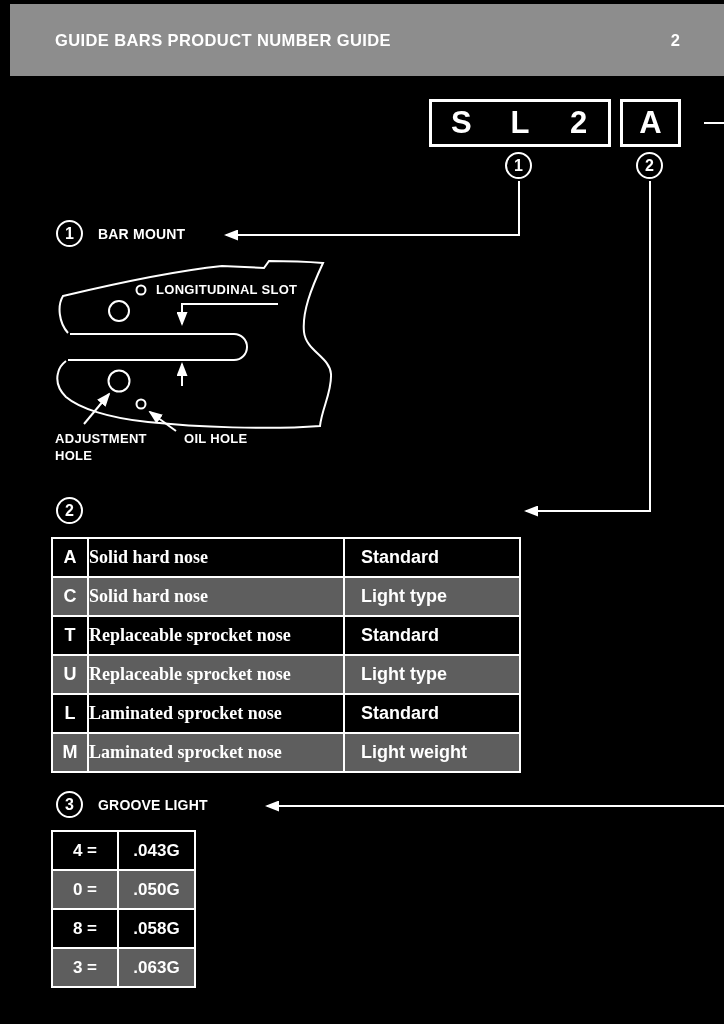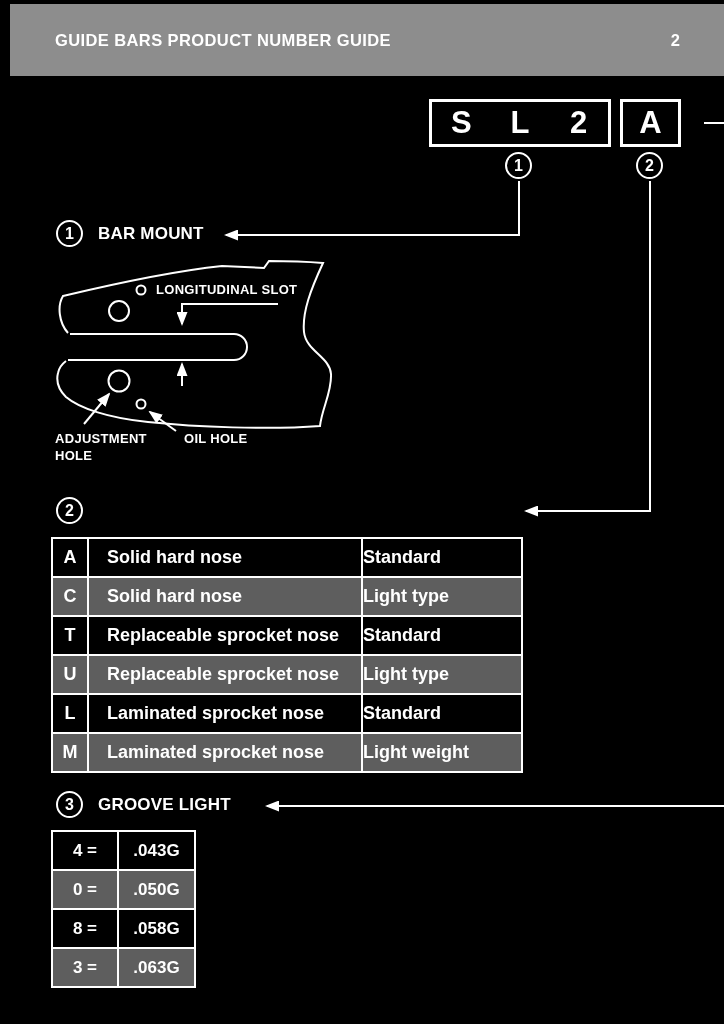--- a/index.html
+++ b/index.html
@@ -79,21 +79,21 @@
     box-sizing: border-box;
     width: 27px; height: 27px;
     border: 2px solid #fff;
     border-radius: 50%;
     display: flex;
     align-items: center;
     justify-content: center;
     font-size: 16px;
     flex: 0 0 auto;
   }
-  .section-title { font-size: 17px; letter-spacing: 0.2px; white-space: nowrap; }
+  .section-title { font-size: 14px; letter-spacing: 0.2px; white-space: nowrap; }
   .section-1 { left: 56px; top: 220px; }
   .section-2 { left: 56px; top: 497px; }
   .section-3 { left: 56px; top: 791px; }
 
   
   .overlay {
     position: absolute;
     left: 0; top: 0;
     width: 724px; height: 1024px;
   }
@@ -118,22 +118,22 @@
     color: #fff;
     overflow: hidden;
     white-space: nowrap;
   }
   tr.row-dark { background: #000; }
   tr.row-gray { background: #5e5e5e; }
 
   .ts-table { left: 51px; top: 537px; }
   .ts-table td { font-size: 18px; }
   .ts-col-code { width: 32px; text-align: center; }
-  .ts-col-desc { width: 253px; padding-left: 18px; }
-  .ts-col-style { width: 157px; padding-left: 0; margin-left: 20px; }
+  .ts-col-desc { width: 253px; padding-left: 0; font-family: Liberation Serif, serif; }
+  .ts-col-style { width: 157px; padding-left: 16px; margin-left: 20px; }
 
   .gg-table { left: 51px; top: 830px; }
   .gg-table td { font-size: 17px; text-align: center; }
   .gg-col-digit { width: 62px; }
   .gg-col-gauge { width: 73px; }
 </style>
 </head>
 <body>
 
 <div class="page">

